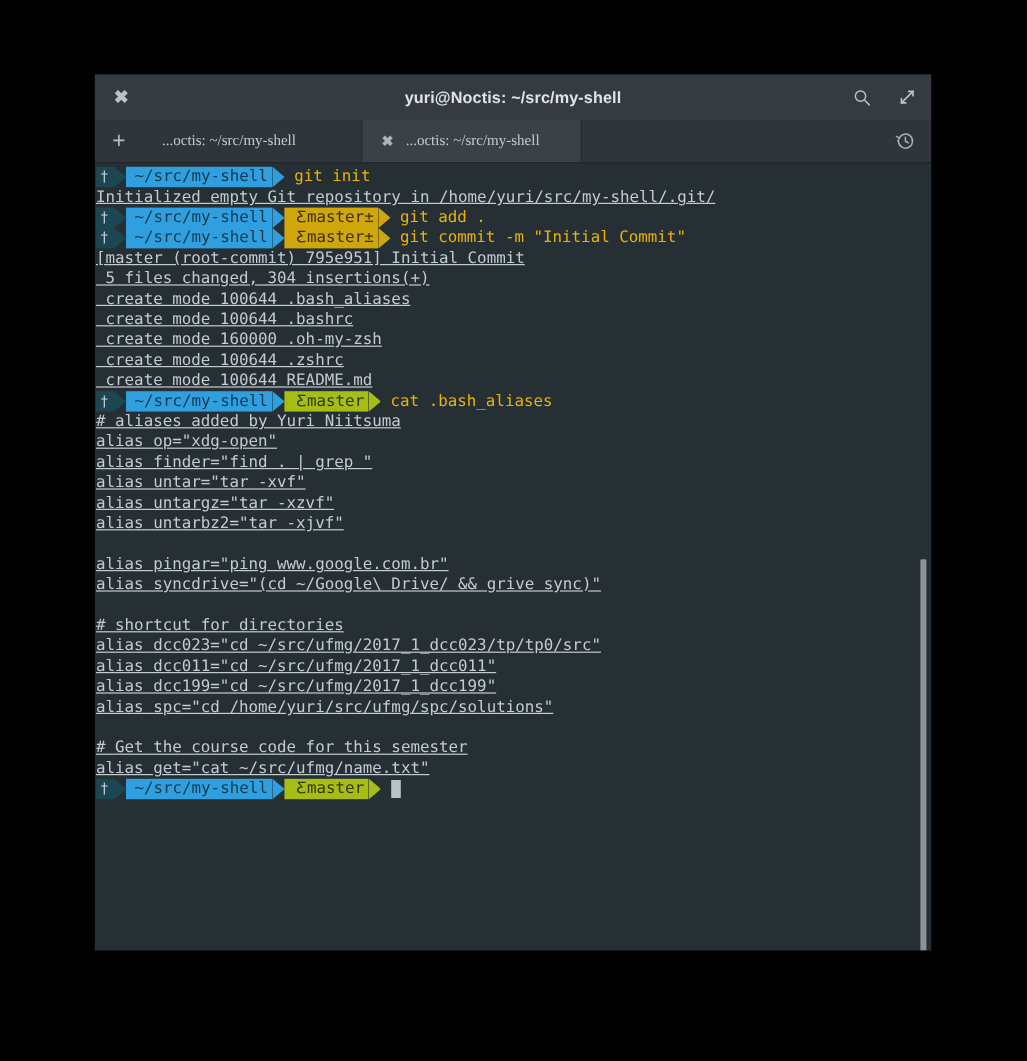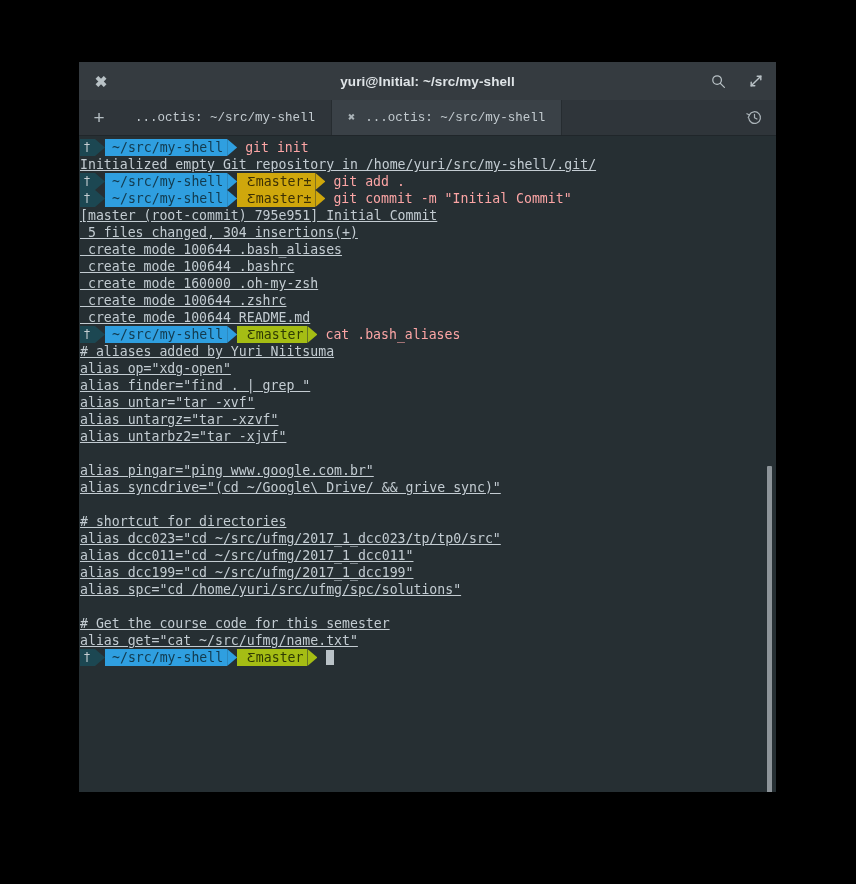--- a/index.html
+++ b/index.html
@@ -97,27 +97,27 @@
     color: #b4bdc2;
     font-size: 19px;
     font-family: "Liberation Sans", sans-serif;
     cursor: pointer;
     line-height: 1;
   }
   .tab {
     display: flex;
     align-items: center;
     padding: 0 16px;
-    font-family: Liberation Mono, monospace;
+    font-family: Liberation Serif, serif;
     font-size: 12.5px;
     color: #c3cbd0;
     cursor: pointer;
     position: relative;
     min-width: 150px;
-    justify-content: center;
+    justify-content: flex-start;
     gap: 10px;
   }
   .tab.inactive { background: #2f353a; }
   .tab.active {
     background: #3a4147;
     border-left: 1px solid #262c30;
     border-right: 1px solid #262c30;
   }
   .tab .tab-close {
     font-size: 12px;
@@ -144,21 +144,21 @@
   .term-lines {
     font-family: "DejaVu Sans Mono", monospace;
     font-size: 13.2px;
     line-height: 17px;
     color: #c3ccd2;
     white-space: pre;
     padding-left: 1px;
   }
   .line { height: 17px; display: flex; align-items: center; }
   .line .plain { white-space: pre; text-decoration: underline; }
-  .cmdtext { color: #fca5a5; white-space: pre; }
+  .cmdtext { color: #eab308; white-space: pre; }
 
   
   .prompt { display: inline-flex; align-items: stretch; height: 17px; }
   .seg {
     display: inline-flex;
     align-items: center;
     height: 17px;
     font-family: "DejaVu Sans Mono", monospace;
     font-size: 13.2px;
     white-space: pre;
@@ -219,21 +219,21 @@
     border-radius: 1px;
   }
 </style>
 </head>
 <body>
 
 <div id="terminal-window">
 
   <div class="titlebar">
     <div class="tb-close">✖</div>
-    <div class="tb-title">yuri@Initial: ~/src/my-shell</div>
+    <div class="tb-title">yuri@Noctis: ~/src/my-shell</div>
     <div class="tb-right">
       <div class="tb-icon">
         <svg width="15" height="15" viewBox="0 0 16 16">
           <circle cx="6.5" cy="6.5" r="4.6" fill="none" stroke="#b9c2c6" stroke-width="1.3"></circle>
           <line x1="10" y1="10" x2="14.3" y2="14.3" stroke="#b9c2c6" stroke-width="1.3" stroke-linecap="round"></line>
         </svg>
       </div>
       <div class="tb-icon">
         <svg width="16" height="16" viewBox="0 0 16 16">
           <g stroke="#b9c2c6" stroke-width="1.4" stroke-linecap="round" fill="none">

